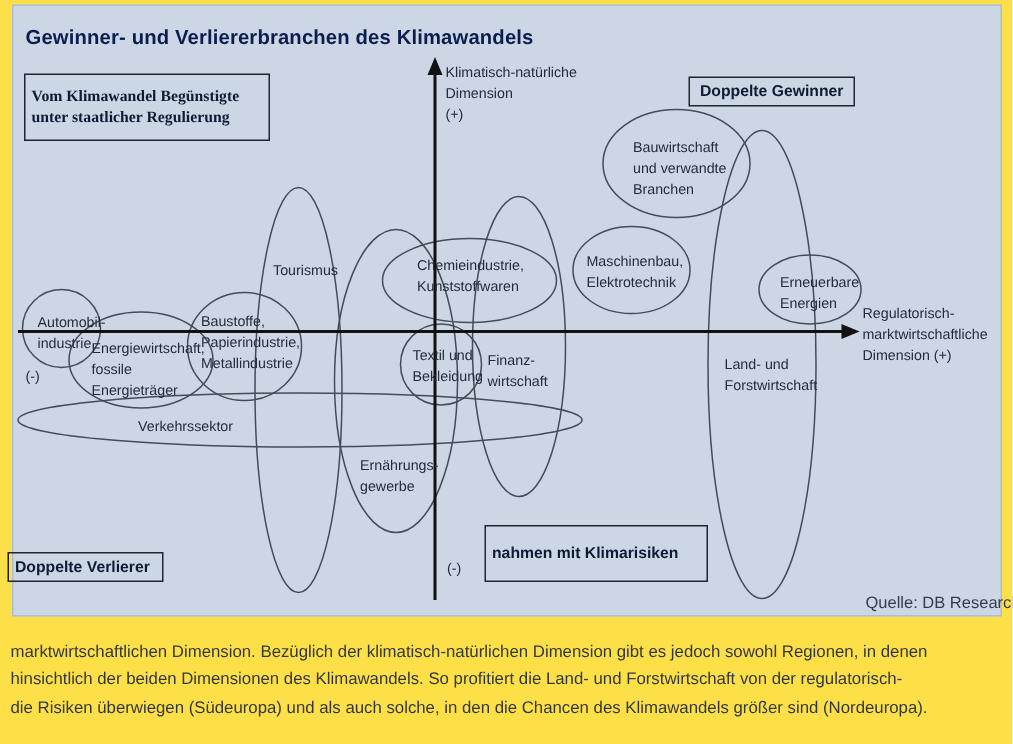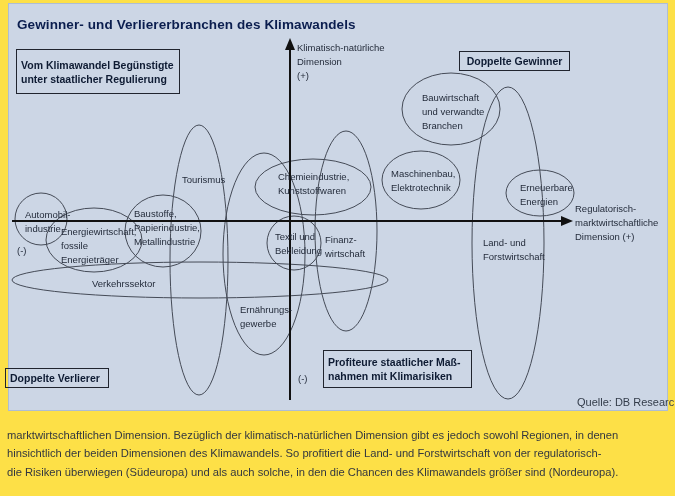--- a/index.html
+++ b/index.html
@@ -50,32 +50,31 @@
       <text x="240" y="313" font-size="9.5" fill="#242c3b"><tspan x="240" dy="0">Ernährungs-</tspan><tspan x="240" dy="14">gewerbe</tspan></text>
       <text x="278" y="180" font-size="9.5" fill="#242c3b"><tspan x="278" dy="0">Chemieindustrie,</tspan><tspan x="278" dy="14">Kunststoffwaren</tspan></text>
       <text x="275" y="240" font-size="9.5" fill="#242c3b"><tspan x="275" dy="0">Textil und</tspan><tspan x="275" dy="14">Bekleidung</tspan></text>
       <text x="325" y="243" font-size="9.5" fill="#242c3b"><tspan x="325" dy="0">Finanz-</tspan><tspan x="325" dy="14">wirtschaft</tspan></text>
       <text x="391" y="177" font-size="9.5" fill="#242c3b"><tspan x="391" dy="0">Maschinenbau,</tspan><tspan x="391" dy="14">Elektrotechnik</tspan></text>
       <text x="422" y="101" font-size="9.5" fill="#242c3b"><tspan x="422" dy="0">Bauwirtschaft</tspan><tspan x="422" dy="14">und verwandte</tspan><tspan x="422" dy="14">Branchen</tspan></text>
       <text x="483" y="246" font-size="9.5" fill="#242c3b"><tspan x="483" dy="0">Land- und</tspan><tspan x="483" dy="14">Forstwirtschaft</tspan></text>
       <text x="520" y="191" font-size="9.5" fill="#242c3b"><tspan x="520" dy="0">Erneuerbare</tspan><tspan x="520" dy="14">Energien</tspan></text>
     </svg>
   <div id="boxes">
-      <div class="qbox" style="left: 16px; top: 49px; width: 164px; height: 45px; color: rgb(14, 27, 51);">
+      <div class="qbox" style="left: 16px; top: 49px; width: 164px; height: 45px; color: rgb(14, 27, 51); font-family: Liberation Serif, serif;">
         <div>Vom Klimawandel Begünstigte</div>
         <div>unter staatlicher Regulierung</div>
       </div>
       <div class="qbox" style="left: 459px; top: 51px; width: 111px; height: 20px; color: rgb(14, 27, 51); align-items: center;">
         <div>Doppelte Gewinner</div>
       </div>
       <div class="qbox" style="left: 5px; top: 368px; width: 104px; height: 20px; color: rgb(14, 27, 51);">
         <div>Doppelte Verlierer</div>
       </div>
       <div class="qbox" style="left: 323px; top: 350px; width: 149px; height: 38px; color: rgb(14, 27, 51);">
-        <div>Profiteure staatlicher Maß-</div>
         <div>nahmen mit Klimarisiken</div>
       </div>
     </div>
   <div class="source">Quelle: DB Research</div>
   <div class="footnote" id="footnote" style="color: rgb(51, 55, 63);">
       <div>marktwirtschaftlichen Dimension. Bezüglich der klimatisch-natürlichen Dimension gibt es jedoch sowohl Regionen, in denen</div>
       <div>hinsichtlich der beiden Dimensionen des Klimawandels. So profitiert die Land- und Forstwirtschaft von der regulatorisch-</div>
       <div>die Risiken überwiegen (Südeuropa) und als auch solche, in den die Chancen des Klimawandels größer sind (Nordeuropa).</div>
     </div>
 </div>

